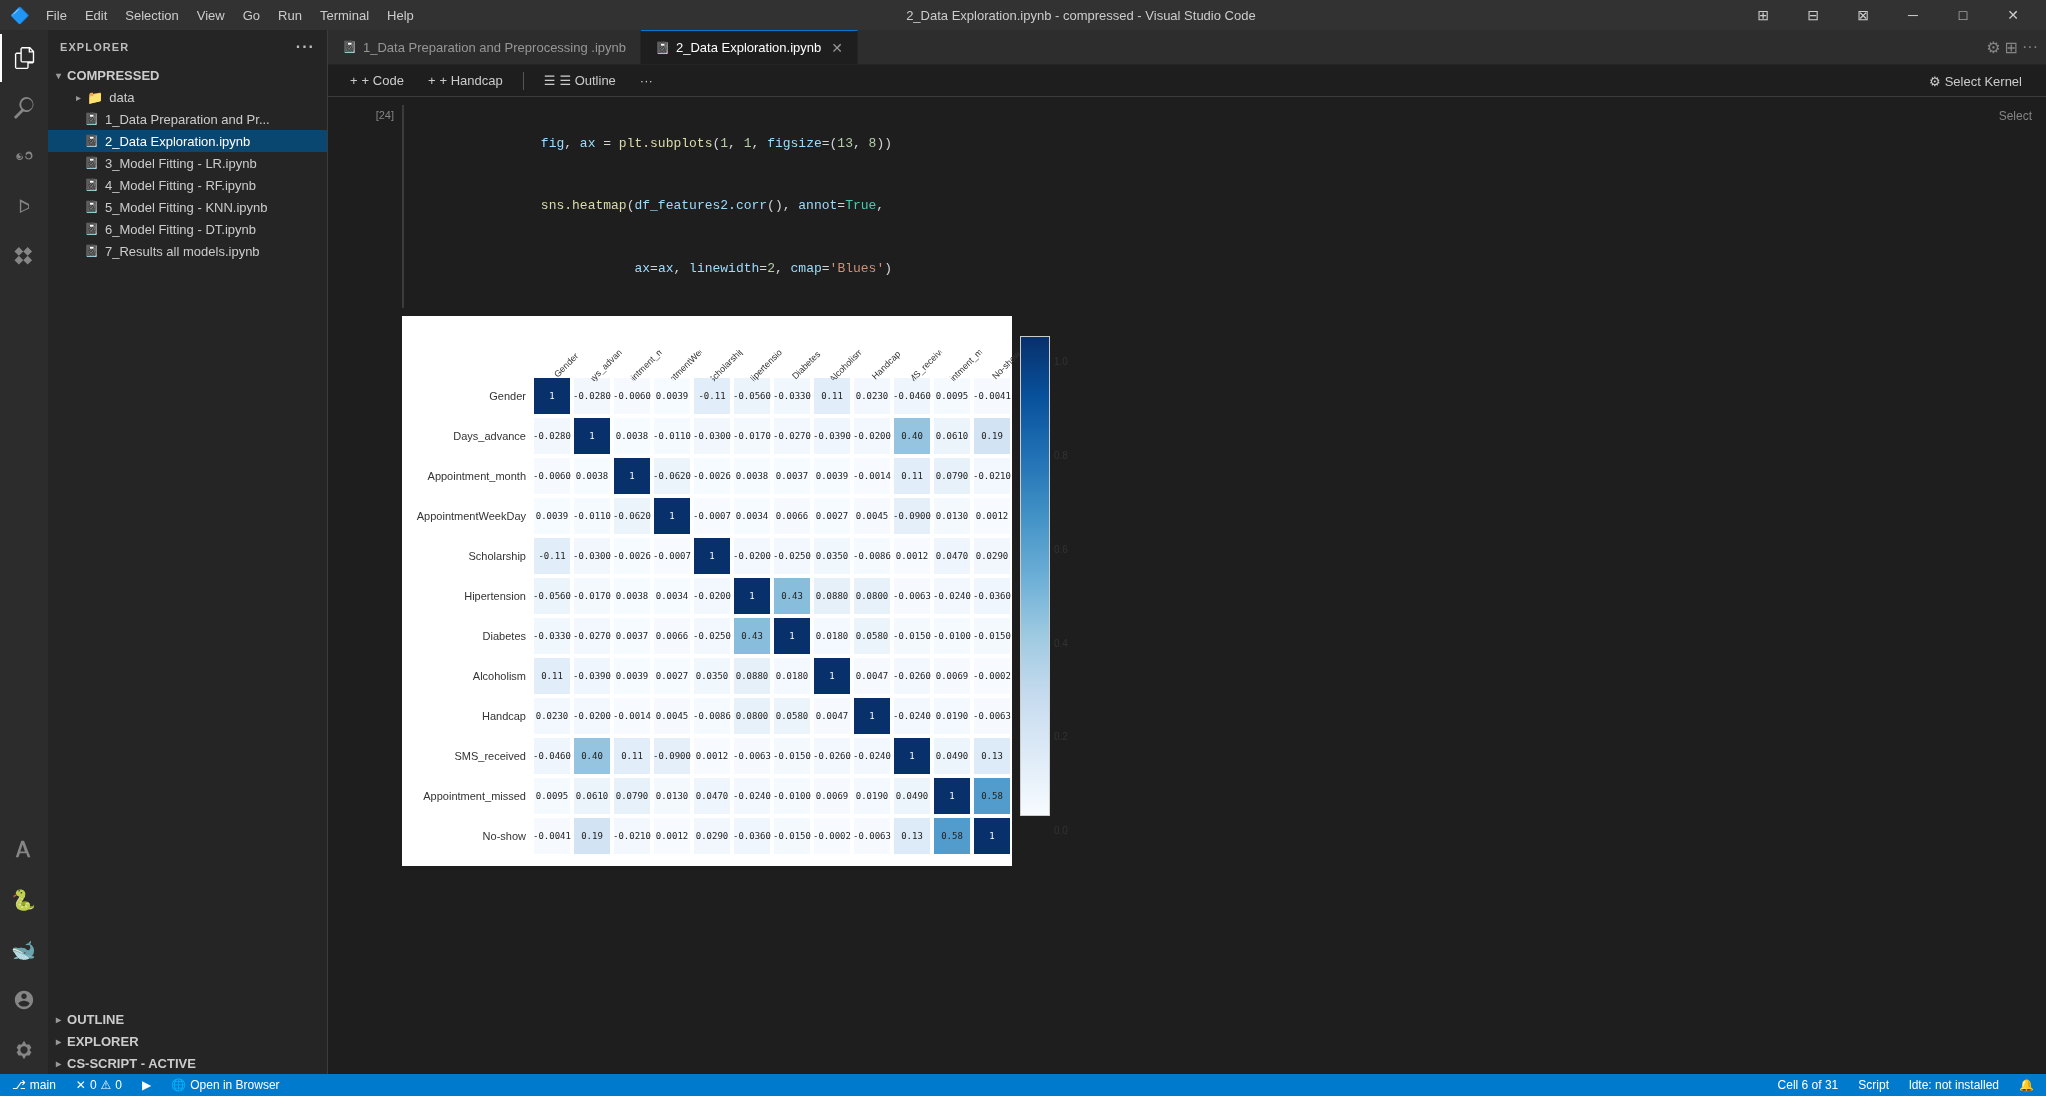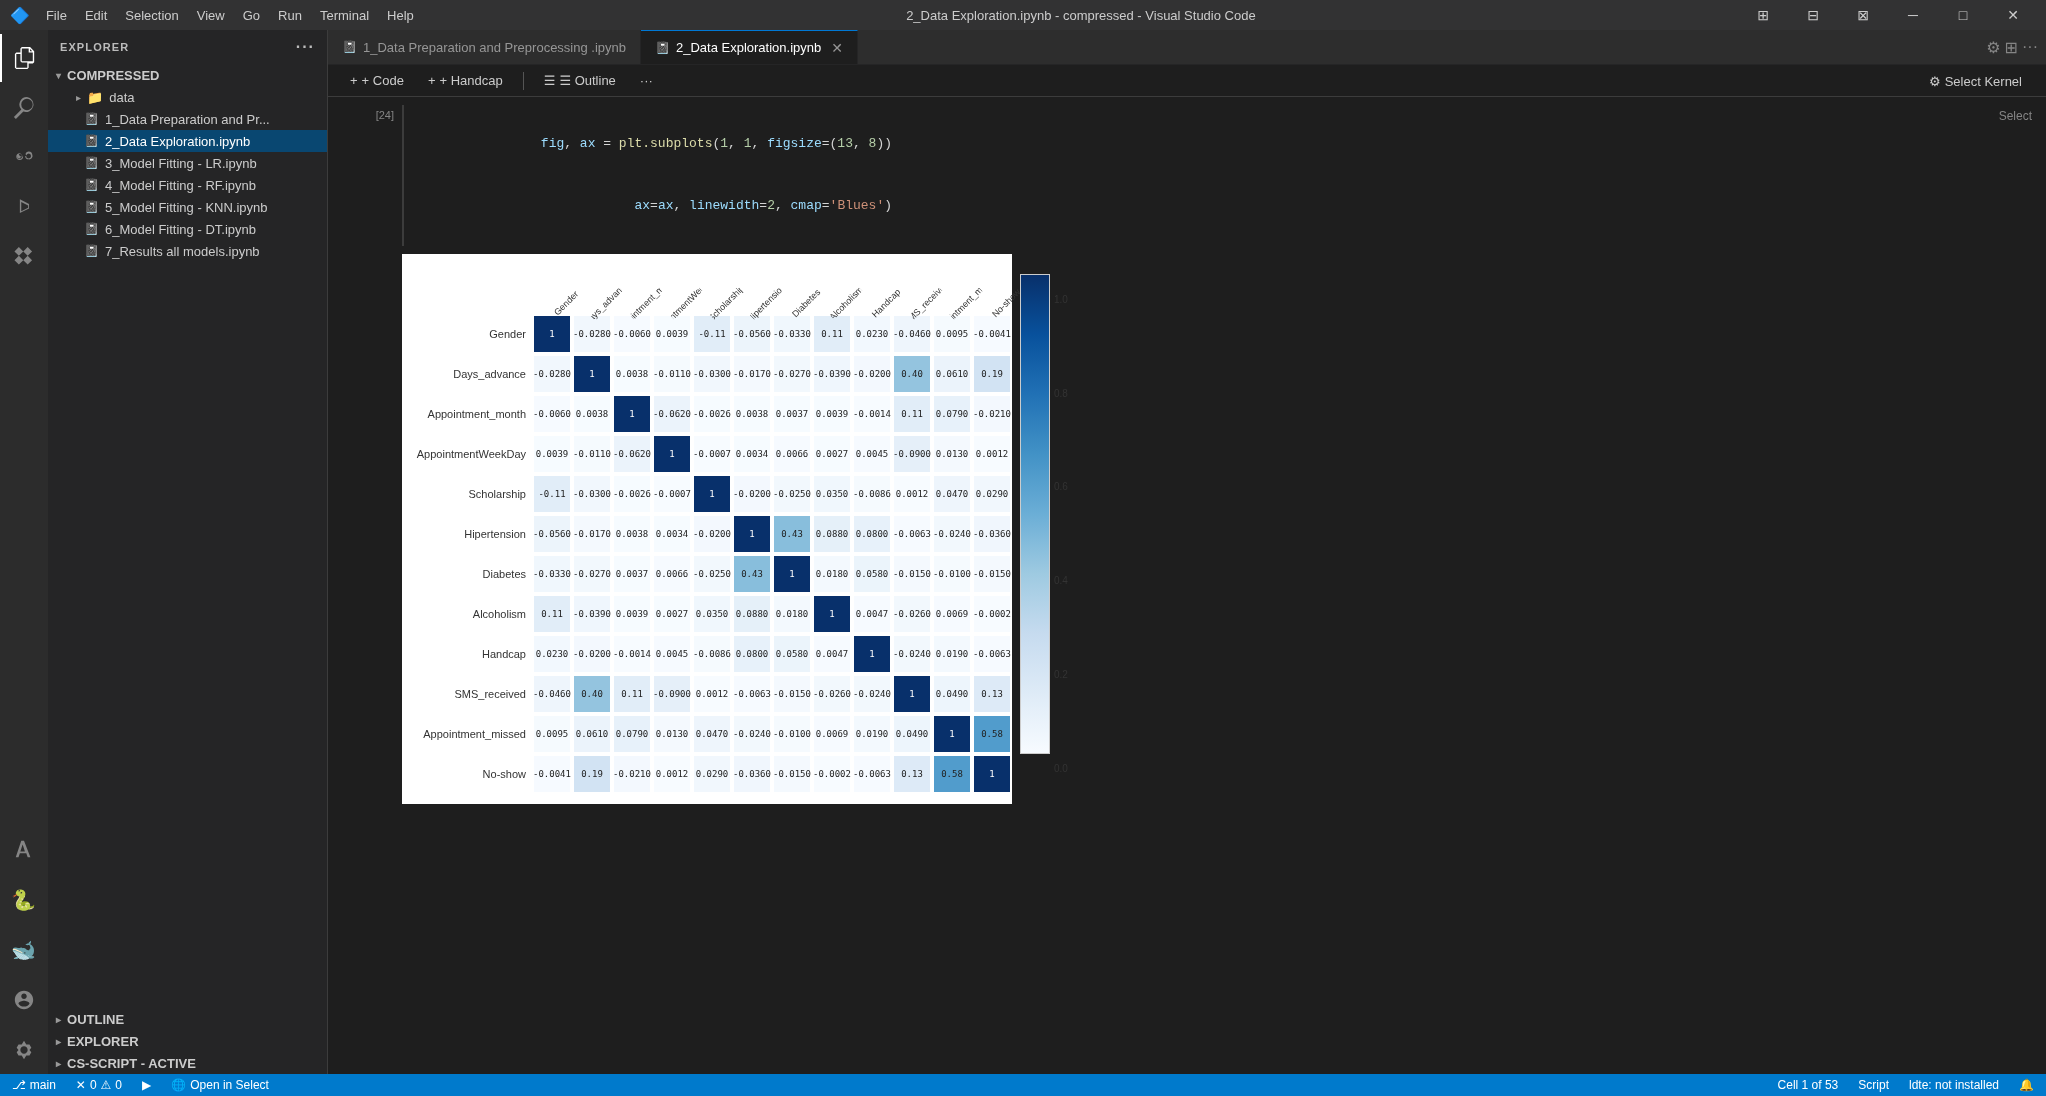--- a/index.html
+++ b/index.html
@@ -274,20 +274,23 @@
 
     <div class="notebook-content" style="overflow-y:auto;">
 
       <div class="cell-area">
         <div class="cell">
           <div class="cell-number">[24]</div>
           <div class="cell-content">
             <div class="code-block">
               <div class="code-line">
                 <span class="kw-param">fig</span><span class="kw-white">, </span><span class="kw-param">ax</span><span class="kw-white"> = </span><span class="kw-yellow">plt.subplots</span><span class="kw-white">(</span><span class="kw-num">1</span><span class="kw-white">, </span><span class="kw-num">1</span><span class="kw-white">, </span><span class="kw-param">figsize</span><span class="kw-white">=(</span><span class="kw-num">13</span><span class="kw-white">, </span><span class="kw-num">8</span><span class="kw-white">))</span>
+              </div>
+              <div class="code-line">
+                <span class="kw-yellow">sns.heatmap</span><span class="kw-white">(</span><span class="kw-param">df_features2.corr</span><span class="kw-white">(), </span><span class="kw-param">annot</span><span class="kw-white">=</span><span class="kw-blue">True</span><span class="kw-white">,</span>
               </div>
               <div class="code-line">
                 <span class="kw-white">            </span><span class="kw-param">ax</span><span class="kw-white">=</span><span class="kw-param">ax</span><span class="kw-white">, </span><span class="kw-param">linewidth</span><span class="kw-white">=</span><span class="kw-num">2</span><span class="kw-white">, </span><span class="kw-param">cmap</span><span class="kw-white">=</span><span class="kw-str">'Blues'</span><span class="kw-white">)</span>
               </div>
             </div>
           </div>
           <div style="padding-top:4px;padding-left:8px;font-size:12px;color:#858585;">Select</div>
         </div>
 
         <div class="output-area">
@@ -518,26 +521,26 @@
       <span>✕</span>
       <span>0</span>
       <span>⚠</span>
       <span>0</span>
     </div>
     <div class="status-item">
       <span>▶</span>
     </div>
     <div class="status-item">
       <span>🌐</span>
-      <span>Open in Select</span>
+      <span>Open in Browser</span>
     </div>
   </div>
   <div class="status-right">
     <div class="status-item">
-      <span>Cell 1 of 53</span>
+      <span>Cell 6 of 31</span>
     </div>
     <div class="status-item">
       <span>Script</span>
     </div>
     <div class="status-item">
       <span>ldte: not installed</span>
     </div>
     <div class="status-item">
       <span>🔔</span>
     </div>

